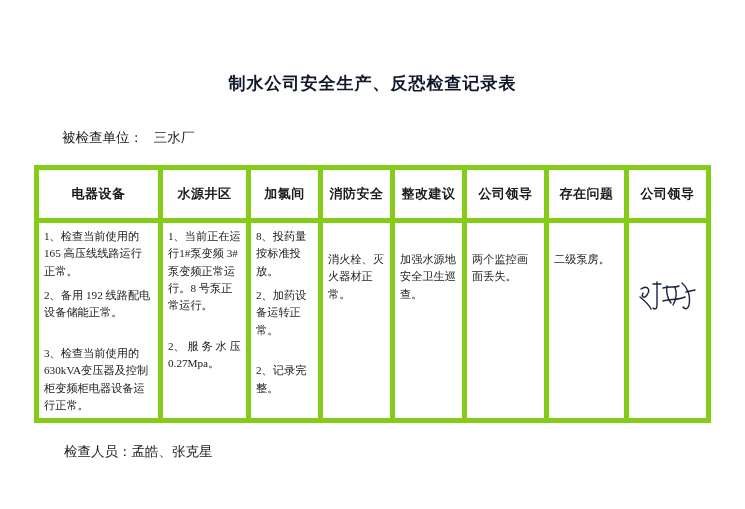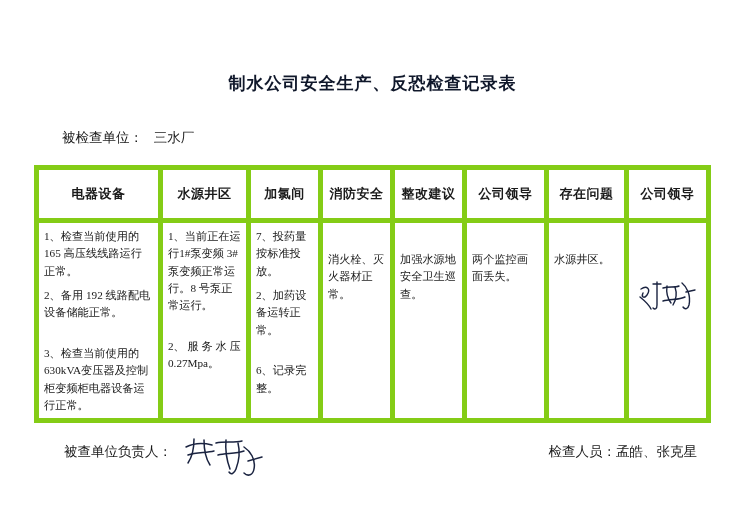--- a/index.html
+++ b/index.html
@@ -151,35 +151,35 @@
         <td>
           <p>1、检查当前使用的 165 高压线线路运行正常。</p>
           <p>2、备用 192 线路配电设备储能正常。</p>
           <p>3、检查当前使用的630kVA变压器及控制柜变频柜电器设备运行正常。</p>
         </td>
         <td>
           <p>1、当前正在运行1#泵变频 3#泵变频正常运行。8 号泵正常运行。</p>
           <p>2、 服 务 水 压 0.27Mpa。</p>
         </td>
         <td>
-          <p>7、投药量按标准投放。</p>
+          <p>8、投药量按标准投放。</p>
           <p>2、加药设备运转正常。</p>
-          <p>6、记录完整。</p>
+          <p>2、记录完整。</p>
         </td>
         <td>
           <p>消火栓、灭火器材正常。</p>
         </td>
         <td>
           <p>加强水源地安全卫生巡查。</p>
         </td>
         <td>
           <p>两个监控画面丢失。</p>
         </td>
         <td>
-          <p>水源井区。</p>
+          <p>二级泵房。</p>
         </td>
         <td class="cell-signature">
           <svg class="sig-company" viewBox="0 0 62 40">
             <g fill="none" stroke="#1a2340" stroke-width="1.4" stroke-linecap="round">
               <path d="M4 14 C10 10, 14 14, 10 20 C7 24, 4 22, 6 18"></path>
               <path d="M3 22 C8 26, 12 30, 14 34"></path>
               <path d="M16 9 L24 9"></path>
               <path d="M20 7 L20 30 C20 34, 18 35, 16 33"></path>
               <path d="M26 13 C32 11, 38 13, 42 11"></path>
               <path d="M30 11 C29 18, 31 24, 34 28"></path>
@@ -188,35 +188,18 @@
               <path d="M45 8 C50 12, 54 20, 52 30 C51 34, 48 35, 46 32"></path>
               <path d="M49 17 L58 15"></path>
             </g>
           </svg>
         </td>
       </tr>
     </tbody>
   </table>
 
   <div class="footer-row">
-    <div class="footer-left">
-      <span>被查单位负责人：</span>
-      <svg class="sig-inspected" viewBox="0 0 86 52">
-        <g fill="none" stroke="#1a2340" stroke-width="1.5" stroke-linecap="round">
-          <path d="M4 16 C12 12, 22 12, 30 14"></path>
-          <path d="M12 8 C12 18, 10 26, 6 32"></path>
-          <path d="M22 9 C22 20, 24 28, 28 34"></path>
-          <path d="M6 24 C14 21, 24 22, 32 20"></path>
-          <path d="M34 12 C42 10, 52 12, 60 10"></path>
-          <path d="M44 9 C43 20, 45 30, 48 38"></path>
-          <path d="M36 24 C44 22, 54 23, 62 20"></path>
-          <path d="M56 12 C58 20, 57 30, 54 38 C52 43, 49 44, 47 41"></path>
-          <path d="M62 16 C68 20, 74 28, 72 38 C71 44, 66 46, 62 42"></path>
-          <path d="M66 30 L80 26"></path>
-        </g>
-      </svg>
-    </div>
     <div class="footer-right">
       <span>检查人员：</span><span>孟皓、张克星</span>
     </div>
   </div>
 
 </div>
 
 </body></html>

